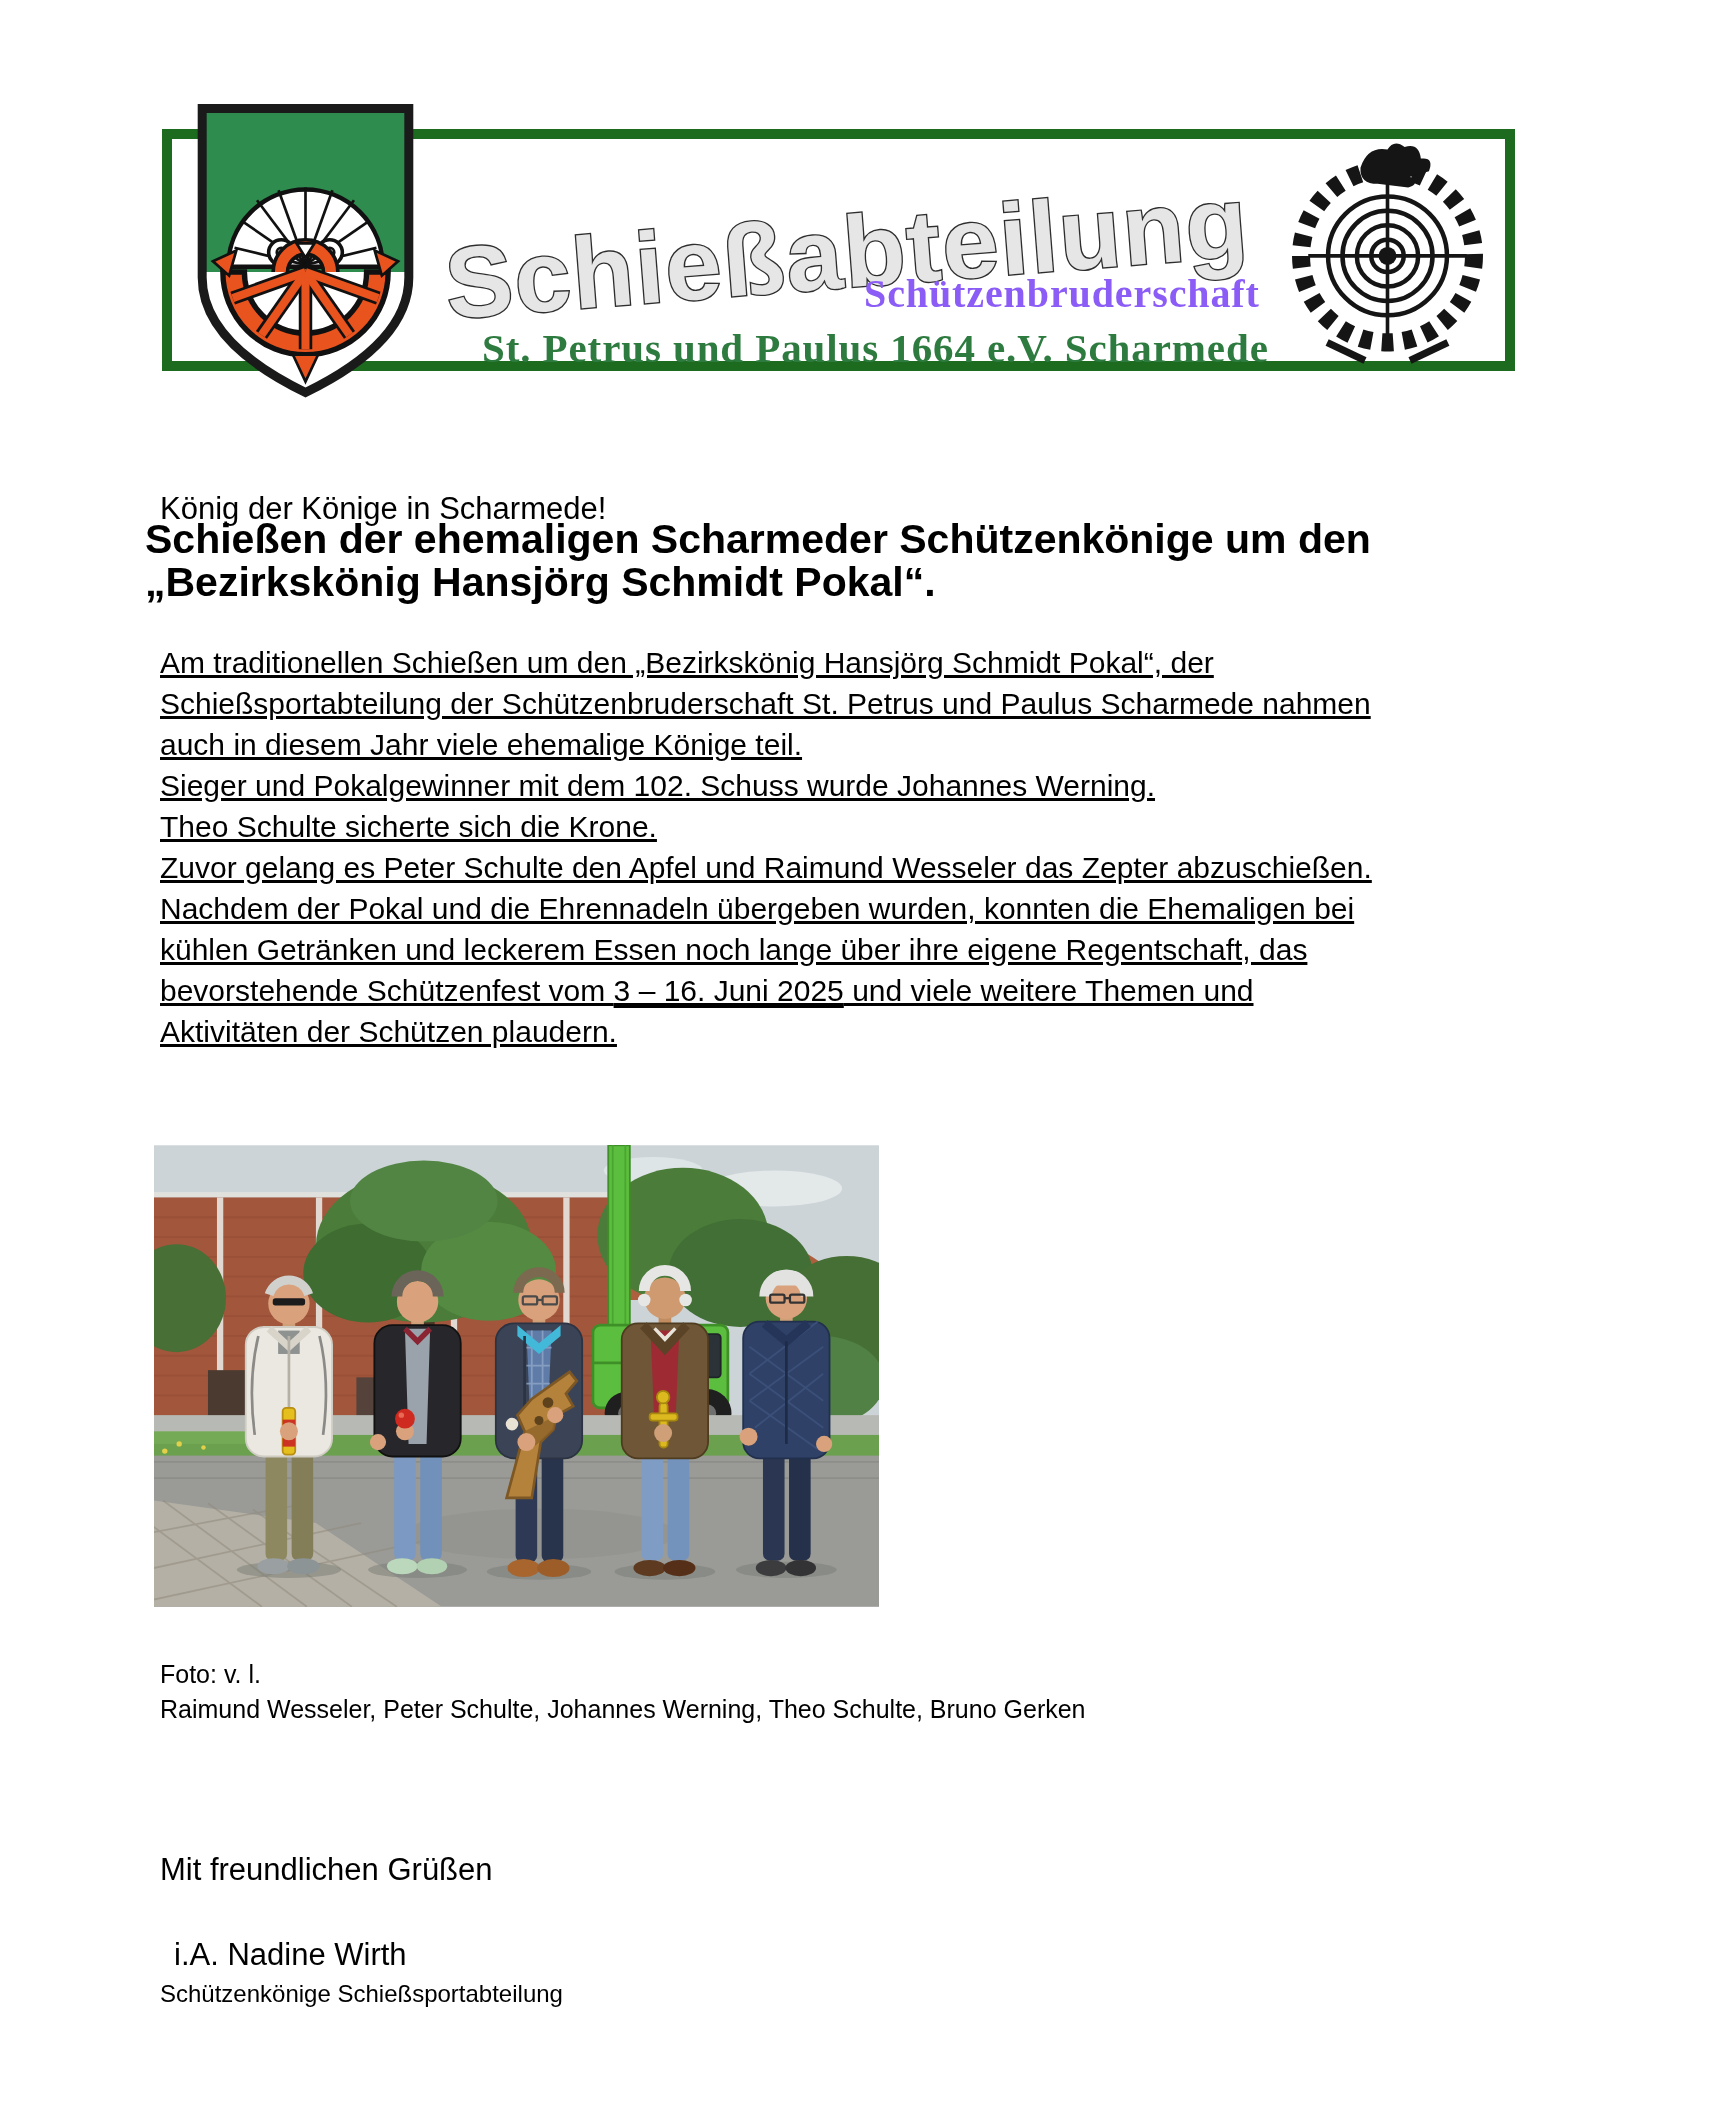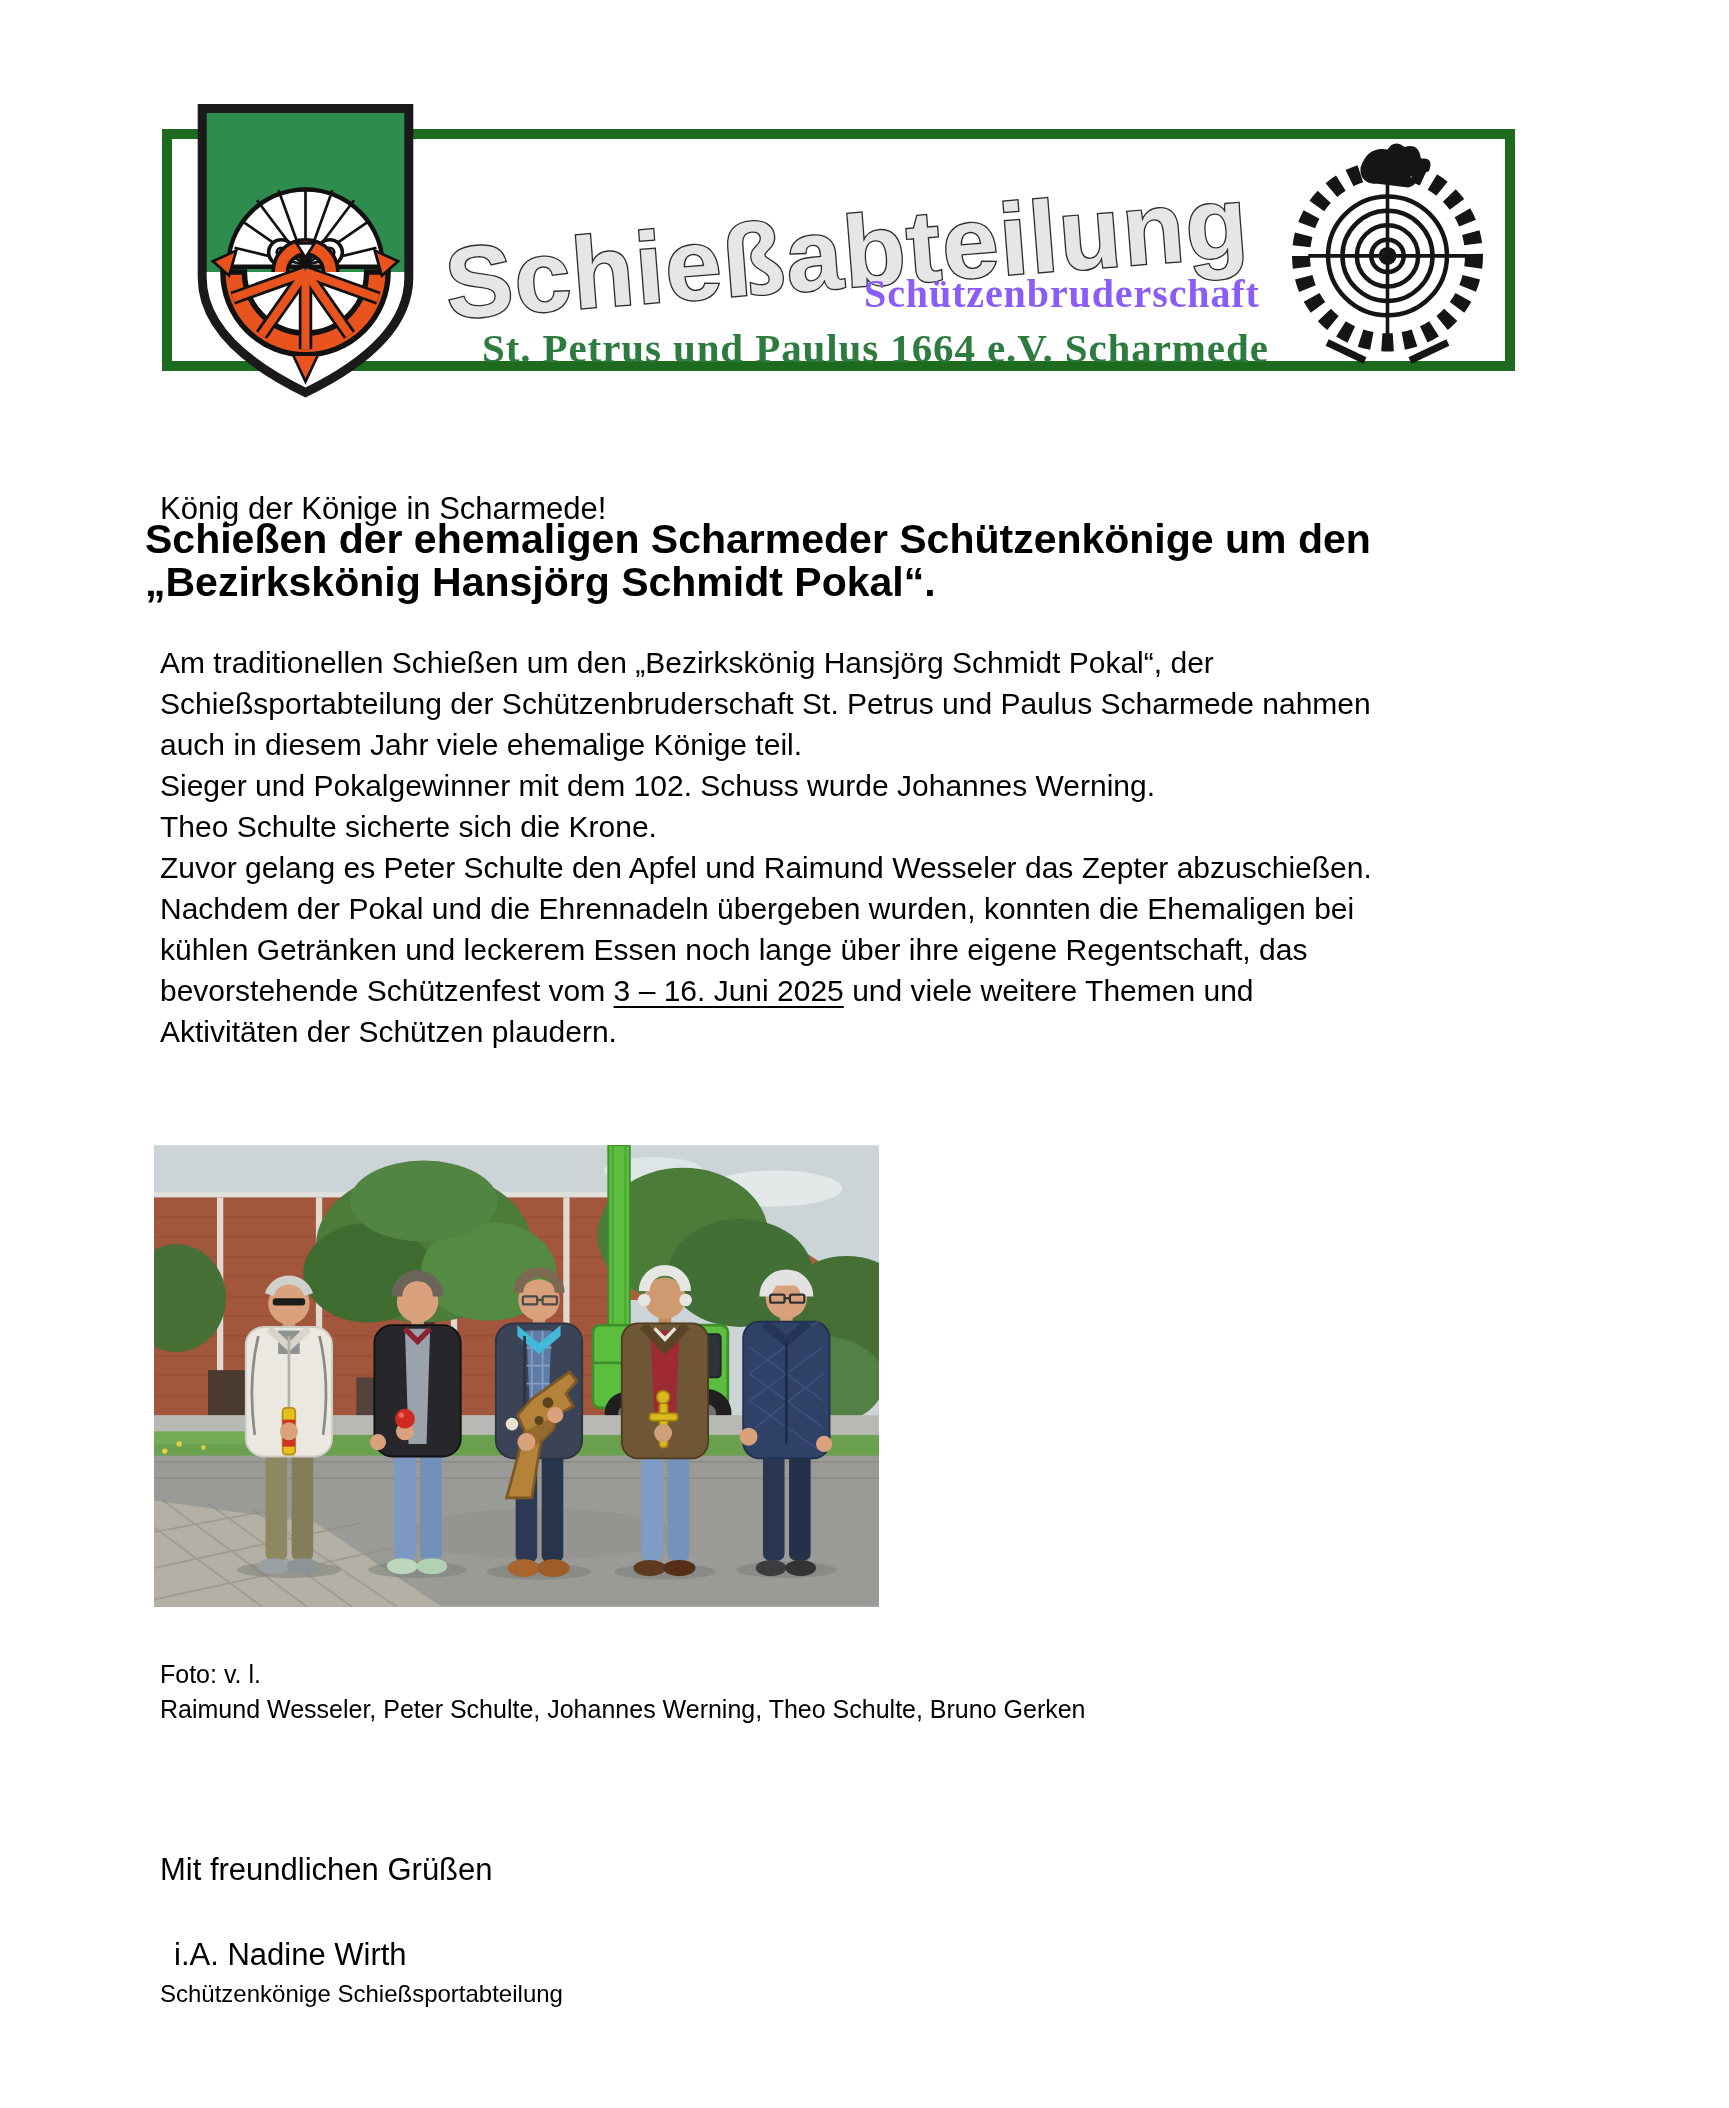--- a/index.html
+++ b/index.html
@@ -17,21 +17,21 @@
                font-size:40px;color:#8b5cf6;white-space:nowrap;letter-spacing:0.9px;}
   .banner-sub2{position:absolute;left:310px;top:169px;
                font-family:"Liberation Serif", serif;font-weight:bold;
                font-size:41px;color:#2e7b40;white-space:nowrap;letter-spacing:0.9px;margin-top:16px;}
   .emblem{position:absolute;right:3.6px;top:-1.8px;width:227px;height:227px;}
   
   .intro{position:absolute;left:160px;top:443px;font-size:31px;white-space:nowrap;margin-top:48px;}
   .headline{position:absolute;left:145px;top:518px;font-size:41px;font-weight:bold;
             line-height:43px;white-space:nowrap;}
   .paragraph{position:absolute;left:160px;top:642px;font-size:30px;line-height:41px;}
-  .pline{white-space:nowrap;}
+  .pline{white-space:nowrap;text-decoration:underline;}
   .u{text-decoration:underline;text-decoration-thickness:2.3px;text-underline-offset:5.4px;}
   
   .photo{position:absolute;left:154px;top:1145px;width:725px;height:462px;margin:0;}
   .photo svg{display:block;}
   .caption{position:absolute;left:160px;top:1657px;font-size:25px;line-height:35px;white-space:nowrap;}
   .closing{position:absolute;left:160px;top:1852px;font-size:31px;white-space:nowrap;}
   .signer{position:absolute;left:160px;top:1937px;font-size:31px;white-space:nowrap;margin-left:14px;}
   .role{position:absolute;left:160px;top:1980px;font-size:24px;white-space:nowrap;}
 </style>
 </head>

